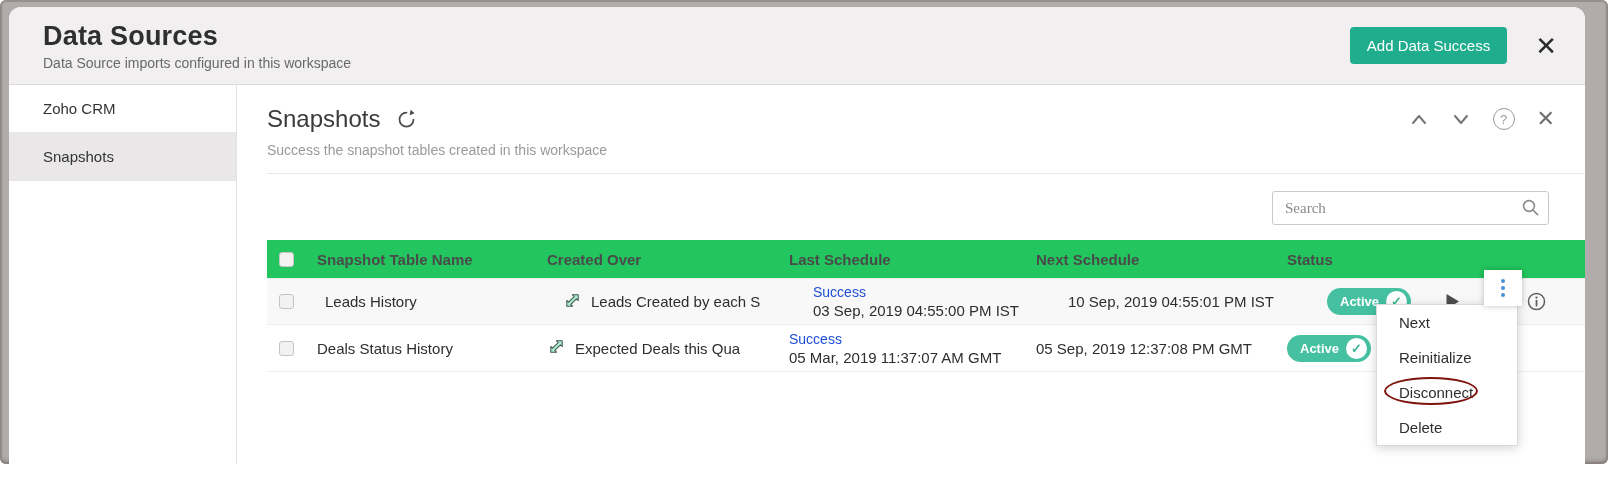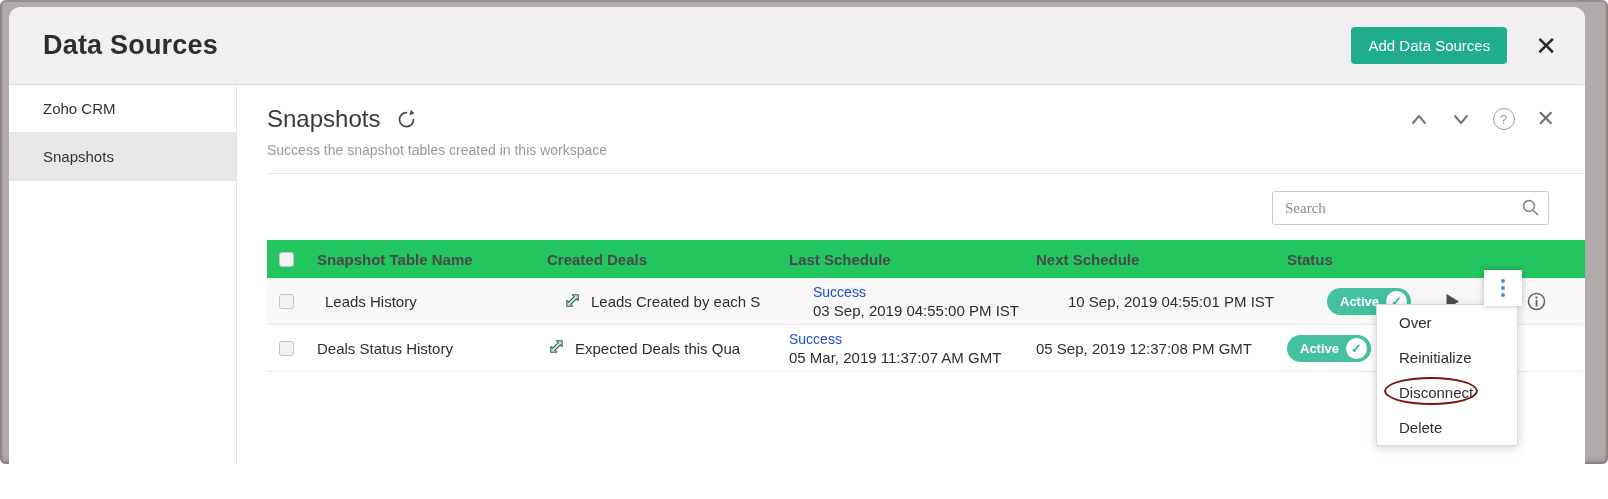--- a/index.html
+++ b/index.html
@@ -125,22 +125,23 @@
 </style>
 </head>
 <body>
 
 <div class="screen">
   <div class="modal">
 
     <div class="modal-header">
       <div class="titles">
         <div class="dlg-title">Data Sources</div>
+        <div class="dlg-subtitle">Data Source imports configured in this workspace</div>
       </div>
-      <button class="add-btn">Add Data Sources</button>
+      <button class="add-btn">Add Data Success</button>
       <span class="dlg-close">✕</span>
     </div>
 
     <div class="modal-body">
 
       <div class="sidebar">
         <div class="side-item">Zoho CRM</div>
         <div class="side-item selected">Snapshots</div>
       </div>
 
@@ -184,21 +185,21 @@
             </span>
           </div>
         </div>
 
         <div class="table">
           <div class="tr thead">
             <div class="cell-check">
                 <span class="checkbox"></span>
               </div>
             <div>Snapshot Table Name</div>
-            <div>Created Deals</div>
+            <div>Created Over</div>
             <div>Last Schedule</div>
             <div>Next Schedule</div>
             <div>Status</div>
             <div></div>
           </div>
 
           <div class="tr trow hovered">
             <div class="cell-check">
                 <span class="checkbox"></span>
               </div>
@@ -284,21 +285,21 @@
 
   <div class="dots-anchor">
     <span class="dots">
         <i></i>
         <i></i>
         <i></i>
       </span>
   </div>
 
   <div class="context-menu">
-    <div class="menu-item">Over</div>
+    <div class="menu-item">Next</div>
     <div class="menu-item">Reinitialize</div>
     <div class="menu-item">
       <span class="ellipse"></span>
       <span>Disconnect</span>
     </div>
     <div class="menu-item">Delete</div>
   </div>
 </div>
 
 </body></html>

